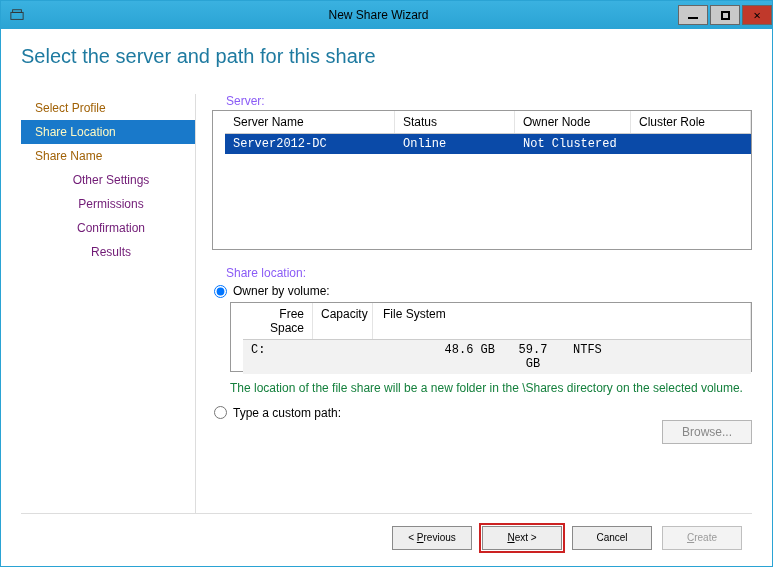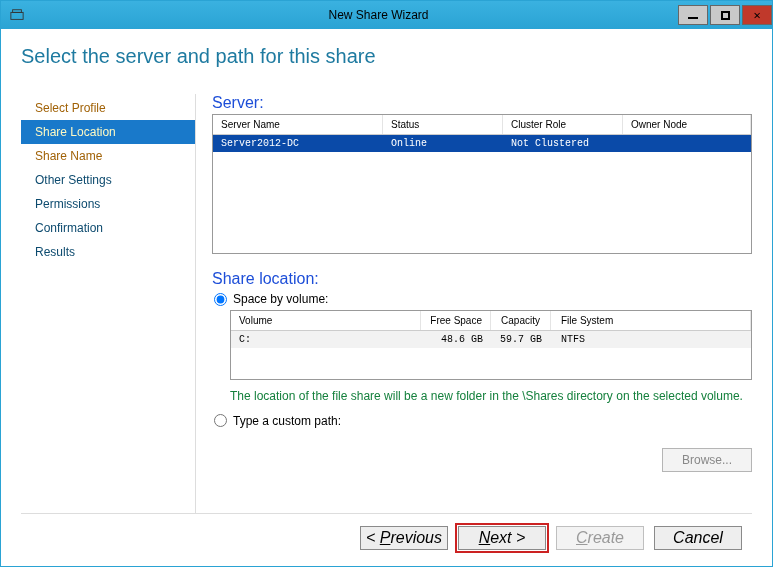--- a/index.html
+++ b/index.html
@@ -76,32 +76,33 @@
   .step {
     padding: 5px 8px 5px 14px;
     font-size: 12px;
     color: #a16207;
     cursor: default;
   }
   .step.active {
     background: #1979ca;
     color: #fef9c3;
   }
-  .step.disabled { color: #0c4a6e; }
+  .step.disabled { color: #701a75; text-align: center; }
   .main {
     flex:1;
     padding: 0 0 0 16px;
     display:flex;
     flex-direction:column;
   }
-  .label { font-size: 16px; color:#1d4ed8; margin-bottom:2px;}
+  .label { font-size: 12px; color:#8b5cf6; margin-bottom:2px;margin-left:14px;}
   .grid {
     border:1px solid #999;
     background:#fff;
-    font-size:10px;
+    font-size:12px;
+    padding-left:12px;
   }
   .grid .head {
     display:flex;
     background:#fff;
     border-bottom:1px solid #ccc;
   }
   .grid .head .col {
     padding:4px 8px;
     border-right:1px solid #e4e4e4;
   }
@@ -121,21 +122,21 @@
   .sharelocation { margin-top:16px; }
   .radio-row { display:flex; align-items:center; margin:4px 0 4px 0;}
   .radio-row input { margin: 0 6px 0 2px;}
   .vol-grid { height:70px; margin-left:18px;}
   .vol-grid .head { background:#fff;}
   .col-vol{width:190px;} .col-fs{width:70px;text-align:right;} .col-cap{width:60px;text-align:center;} .col-fsy{flex:1; padding-left:10px !important;}
   .vol-grid .rows .row { background:#f2f2f2;}
   .helptext { font-size:12px; color:#15803d; margin:8px 0 10px 18px; line-height:1.35;}
   .custompath { display:flex; align-items:flex-start; margin-top:2px;}
   .custompath input[type=radio]{ margin:0 6px 0 2px;}
-  .pathbox { margin-left:18px; margin-top:20px; display:flex; gap:8px; align-items:center;}
+  .pathbox { margin-left:18px; margin-top:0; display:flex; gap:8px; align-items:center;}
   .pathbox input[type=text] {
     flex:1;
     height:24px;
     border:1px solid #bbb;
     background:#fafafa;
     pointer-events:none;
     visibility:hidden;
   }
   .browsebtn {
     width:90px; height:24px;
@@ -145,28 +146,27 @@
     font-size:12px;
   }
   .footer {
     border-top:1px solid #ddd;
     padding:12px 10px 6px 0;
     display:flex;
     justify-content:flex-end;
     gap:10px;
   }
   .btn {
-    width:88px; height:24px;
+    width:80px; height:24px;
     border:1px solid #8a8a8a;
     background:#eee;
-    font-size:16px;
+    font-size:10px;
     text-align:center;
     line-height:22px;
     cursor:pointer;
-    font-style:italic;
   }
   .btn.disabled { color:#9a9a9a; border-color:#bfbfbf; background:#f3f3f3; cursor:default;}
   .btn.highlight { outline:2px solid #c22; outline-offset:1px;}
   .u { text-decoration: underline; }
 </style>
 </head>
 <body>
 
 <div class="window">
   <div class="titlebar">
@@ -201,44 +201,43 @@
         <div class="step disabled">Confirmation</div>
         <div class="step disabled">Results</div>
       </div>
 
       <div class="main">
         <div class="label">Server:</div>
         <div class="grid server-grid">
           <div class="head">
             <div class="col col-sn">Server Name</div>
             <div class="col col-st">Status</div>
+            <div class="col col-on">Owner Node</div>
             <div class="col col-cr">Cluster Role</div>
-            <div class="col col-on">Owner Node</div>
           </div>
           <div class="rows">
             <div class="row selected">
               <div class="cell col-sn">Server2012-DC</div>
               <div class="cell col-st">Online</div>
               <div class="cell col-cr">Not Clustered</div>
               <div class="cell col-on"></div>
             </div>
           </div>
         </div>
 
         <div class="sharelocation">
           <div class="label">Share location:</div>
 
           <div class="radio-row">
             <input type="radio" name="loc" checked="" style="">
-            <span>Space by volume:</span>
+            <span>Owner by volume:</span>
           </div>
 
           <div class="grid vol-grid">
             <div class="head">
-              <div class="col col-vol">Volume</div>
               <div class="col col-fs">Free Space</div>
               <div class="col col-cap">Capacity</div>
               <div class="col col-fsy">File System</div>
             </div>
             <div class="rows">
               <div class="row">
                 <div class="cell col-vol">C:</div>
                 <div class="cell col-fs">48.6 GB</div>
                 <div class="cell col-cap">59.7 GB</div>
                 <div class="cell col-fsy">NTFS</div>
@@ -256,17 +255,17 @@
             <input type="text" style="">
             <button class="browsebtn" disabled=""><span>Browse...</span></button>
           </div>
         </div>
       </div>
     </div>
 
     <div class="footer">
       <div class="btn">&lt; <span class="u">P</span>revious</div>
       <div class="btn highlight"><span class="u">N</span>ext &gt;</div>
+      <div class="btn">Cancel</div>
       <div class="btn disabled"><span class="u" style="color:#9a9a9a">C</span>reate</div>
-      <div class="btn">Cancel</div>
     </div>
   </div>
 </div>
 
 </body></html>

